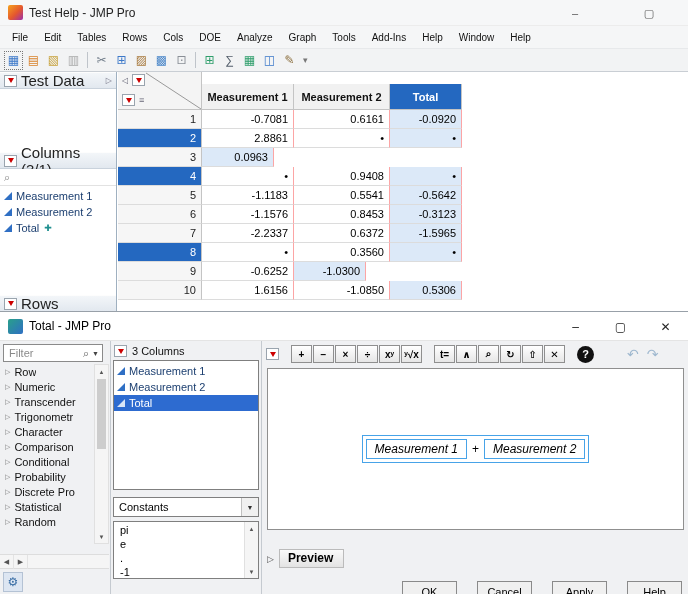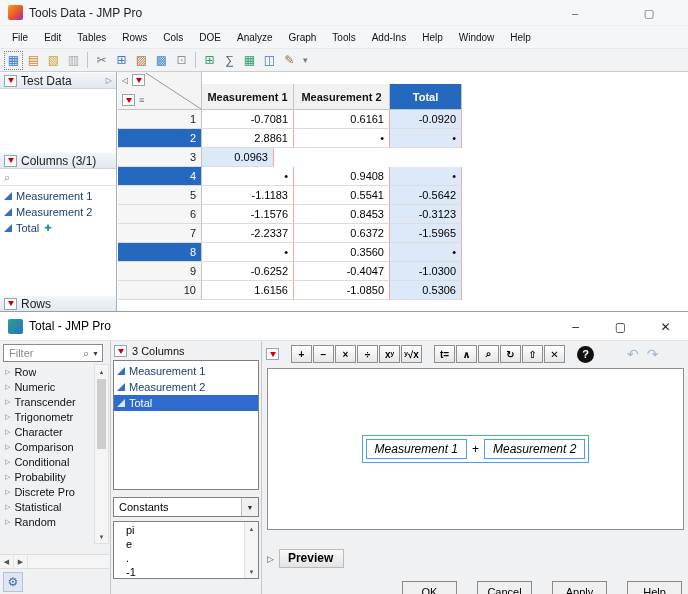--- a/index.html
+++ b/index.html
@@ -18,21 +18,21 @@
   .mitem{padding:2px 8px;font-size:10px;color:#111}
   .toolbar{height:24px;display:flex;align-items:center;padding-left:4px;background:#f2f3f4;border-bottom:1px solid #c9ced4;border-top:1px solid #e7e9eb}
   .tg{display:flex;gap:1px}
   .ticon{width:19px;height:19px;display:flex;align-items:center;justify-content:center;font-size:12px}
   .tsep{width:1px;height:16px;background:#bfc4ca;margin:0 4px}
   .toverflow{color:#777;font-size:9px;margin-left:4px}
 
   
   .sidebar{position:absolute;left:0;top:72px;width:117px;bottom:0;border-right:1px solid #9fb0c0;background:#fff;display:flex;flex-direction:column}
   .phead{height:17px;flex:none;background:linear-gradient(#f3f6f9,#e2e8ef);border-top:1px solid #fdfdfd;border-bottom:1px solid #c9d2dc;display:flex;align-items:center;padding:0 4px;gap:4px}
-  .plabel{font-size:12px;color:#222}
+  .plabel{font-size:15px;color:#222}
   .pdock{margin-left:auto;color:#778;font-size:8px}
   .tdbody{height:63px;flex:none;background:#fff}
   .searchrow{height:17px;flex:none;background:#fff;border-bottom:1px solid #e2e2e2;display:flex;align-items:center;padding-left:4px}
   .mag{color:#888;font-size:11px}
   .collist{flex:1;background:#fff;padding-top:2px}
   .sci{height:16px;display:flex;align-items:center;gap:4px;padding-left:4px}
   .ctri,.ctri2{width:0;height:0;border-left:8px solid transparent;border-bottom:8px solid #2f6fc4;flex:none}
   .scl{color:#1c3f70;white-space:nowrap;overflow:hidden}
   .colplus{display:none;color:#1f8f8f;font-size:9px;margin-left:1px}
   .colplus.show{display:inline-block}
@@ -92,21 +92,21 @@
   .colsh{font-size:11px;color:#111}
   .colsbox{position:absolute;left:113px;top:19px;width:146px;height:130px;background:#fff;border:1px solid #7f7f7f;padding-top:2px}
   .citem{height:16px;display:flex;align-items:center;gap:4px;padding-left:3px;color:#1c3f70}
   .citem.sel{background:#2d6bd0;color:#fff}
   .citem.sel .ctri2{border-bottom-color:#d9e6f7}
   .constsel{position:absolute;left:113px;top:156px;width:146px;height:20px;background:#fff;border:1px solid #7f7f7f;display:flex;align-items:center}
   .constl{padding-left:5px;flex:1}
   .dropbtn{width:17px;height:100%;border-left:1px solid #c0c0c0;background:#f0f0f0;display:flex;align-items:center;justify-content:center;font-size:7px;color:#333}
   .constbox{position:absolute;left:113px;top:180px;width:146px;height:58px;background:#fff;border:1px solid #7f7f7f}
   .constitems{position:absolute;left:0;top:1px;right:15px}
-  .kitem{height:14px;display:flex;align-items:center;padding-left:12px}
+  .kitem{height:14px;display:flex;align-items:center;padding-left:6px}
   .vsb2{position:absolute;right:0;top:0;bottom:0;width:14px;background:#f5f5f5;border-left:1px solid #e0e0e0;display:flex;flex-direction:column;justify-content:space-between}
 
   
   .ftoolbar{position:absolute;left:266px;top:3px;right:4px;height:20px;display:flex;align-items:center;gap:2px}
   .tspace{width:8px;flex:none}
   .tspace2{width:26px;flex:none}
   .kgroup{display:flex;gap:1px}
   .kbtn{min-width:21px;height:18px;padding:0 1px;background:linear-gradient(#fff,#e6e6e6);border:1px solid #8f8f8f;display:flex;align-items:center;justify-content:center;font-weight:bold;font-size:10px;font-family:inherit}
   .helpbtn{width:17px;height:17px;border-radius:50%;background:#111;color:#fff;display:flex;align-items:center;justify-content:center;font-weight:bold;font-size:11px}
   .uarr{font-size:14px;color:#9fb8cf;padding:0 3px}
@@ -121,21 +121,21 @@
   .abtn{width:55px;height:21px;background:#f0f0f0;border:1px solid #8a8a8a;display:flex;align-items:center;justify-content:center;font-size:11px;font-family:inherit}
 </style>
 </head>
 <body>
 
 <div class="screen">
 
   <section class="win-top">
     <div class="titlebar">
       <span class="appicon"></span>
-      <span class="title">Tools Data - JMP Pro</span>
+      <span class="title">Test Help - JMP Pro</span>
       <span class="wc">
         <span class="wcb">–</span>
         <span class="wcb">▢</span>
       </span>
     </div>
 
     <div class="menubar">
 
     <span class="mitem">File</span>
         <span class="mitem">Edit</span>
@@ -294,21 +294,20 @@
         </div>
           <div class="trow">
           <div class="cell c-rn rowsel">8</div>
           <div class="cell c-m1">•</div>
           <div class="cell c-m2">0.3560</div>
           <div class="cell c-total">•</div>
         </div>
           <div class="trow">
           <div class="cell c-rn">9</div>
           <div class="cell c-m1">-0.6252</div>
-          <div class="cell c-m2">-0.4047</div>
           <div class="cell c-total">-1.0300</div>
         </div>
           <div class="trow">
           <div class="cell c-rn">10</div>
           <div class="cell c-m1">1.6156</div>
           <div class="cell c-m2">-1.0850</div>
           <div class="cell c-total">0.5306</div>
         </div>
         </div>
     </div>

